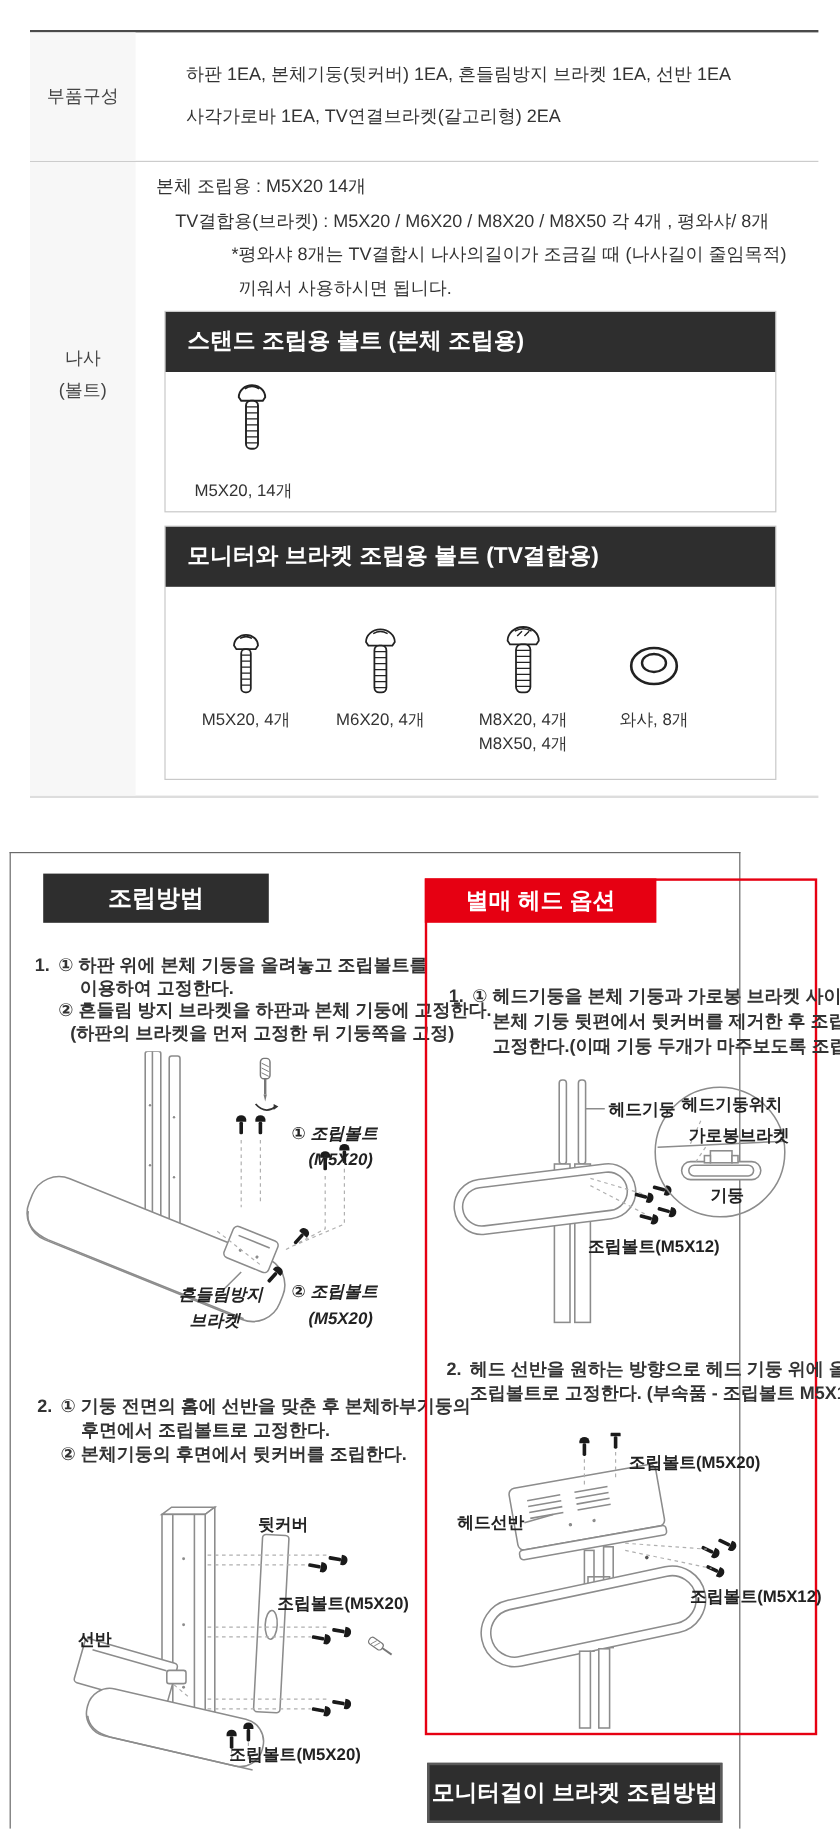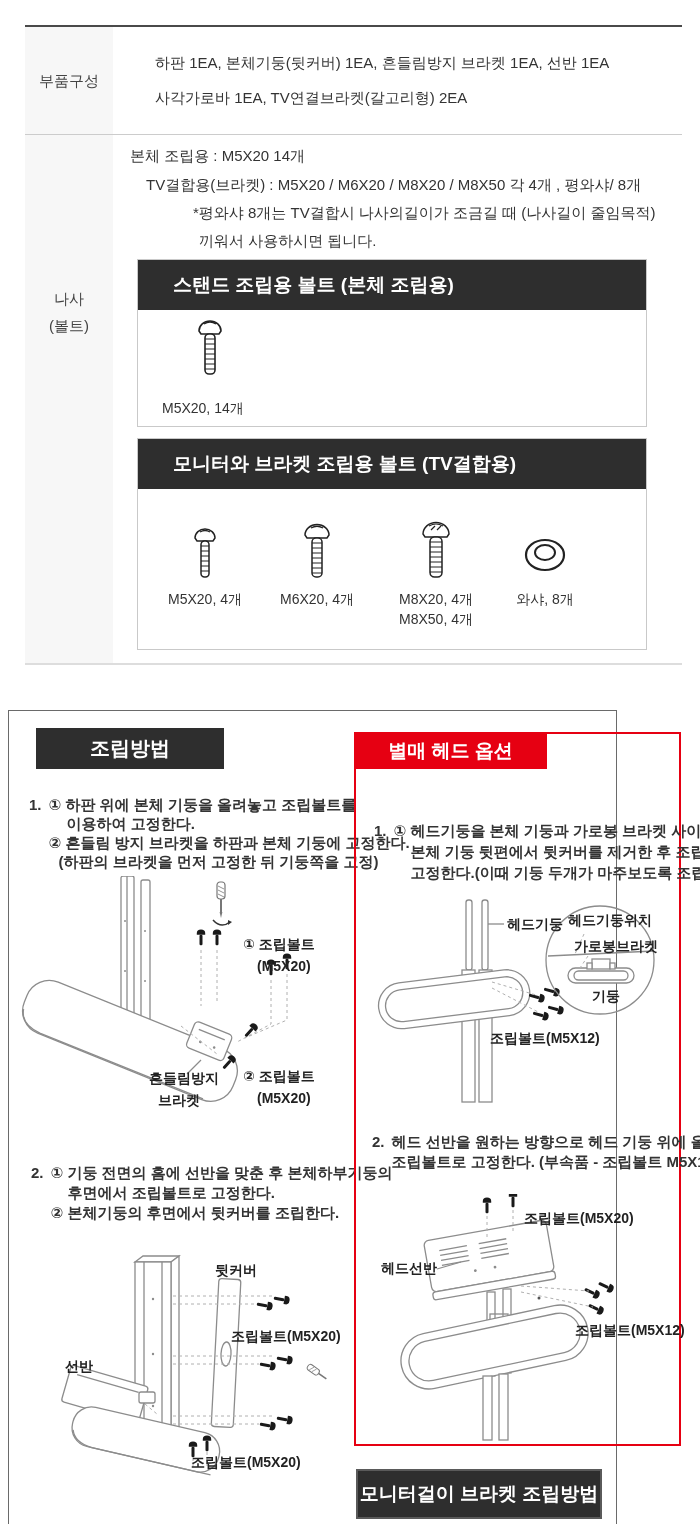--- a/index.html
+++ b/index.html
@@ -19,21 +19,21 @@
   #row-parts .tcontent{padding:18px 0 0 42px;font-size:15px;line-height:35px;box-sizing:border-box;}
   #row-screws{height:528px;}
   .introline{position:absolute;font-size:15px;line-height:19px;white-space:nowrap;}
   .i1{left:17px;top:11px;}
   .i2{left:33px;top:40px;}
   .i3{left:80px;top:68px;}
   .i4{left:86px;top:96px;text-align:right;}
   .panel{position:absolute;left:24px;width:510px;border:1px solid #c9c9c9;background:#fff;box-sizing:border-box;}
   #panel-stand{top:124px;}
   #panel-tv{top:303px;}
-  .panel-h{background:#2e2e2e;color:#fff;font-size:19px;font-weight:bold;height:50px;line-height:50px;padding-left:35px;}
+  .panel-h{background:#2e2e2e;color:#fff;font-size:19px;font-weight:bold;height:50px;line-height:50px;padding-left:18px;}
   #panel-stand .panel-body{height:116px;position:relative;}
   #panel-tv .panel-body{height:160px;position:relative;}
   .bolt-big{position:absolute;left:58px;top:8px;}
   .bolt-big-label{position:absolute;left:24px;top:90px;font-size:14px;}
   .tvitem{position:absolute;top:8px;text-align:center;}
   .tvitem .icon-box{height:84px;display:flex;align-items:flex-end;justify-content:center;}
   .tvlabel{font-size:14px;margin-top:8px;line-height:20px;}
   
   #assembly{position:absolute;left:8px;top:710px;width:609px;height:814px;border:1px solid #6a6a6a;border-bottom:none;box-sizing:border-box;background:#fff;}
   .blk-header{position:absolute;background:#2e2e2e;color:#fff;font-weight:bold;display:flex;align-items:center;justify-content:center;}
@@ -41,21 +41,21 @@
   #bottom-header{left:347px;top:758px;width:242px;height:46px;font-size:19px;border:2px solid #5a5a5a;}
   .step{position:absolute;font-size:15px;font-weight:600;line-height:19px;display:flex;color:#333;}
   .stepno{margin-right:7px;}
   .steplines div{white-space:nowrap;}
   .ind18{margin-left:18px;}
   .ind10{margin-left:10px;}
   .ind17{margin-left:17px;}
   #l-step1{left:20px;top:84px;}
   #l-step2{left:22px;top:452px;line-height:20px;}
   .diagram{position:absolute;}
-  #diagA{left:12px;top:165px;width:320px;height:245px;}
+  #diagA{left:12px;top:165px;width:320px;height:245px;font-style:italic;}
   #diagB{left:14px;top:543px;width:330px;height:222px;}
   .dlabel{position:absolute;font-size:14px;font-weight:600;color:#222;white-space:nowrap;line-height:20px;}
   
   #red-box{position:absolute;left:345px;top:21px;width:327px;height:714px;border:2px solid #e60012;box-sizing:border-box;}
   #head-header{position:absolute;left:-2px;top:-2px;width:193px;height:37px;background:#e60012;color:#fff;
                font-weight:bold;font-size:19px;display:flex;align-items:center;justify-content:center;}
   #r-step1{left:18px;top:86px;line-height:21px;}
   #r-step2{left:16px;top:398px;line-height:20px;}
   #diagC{left:20px;top:160px;width:302px;height:214px;}
   #diagD{left:13px;top:460px;width:314px;height:252px;}

